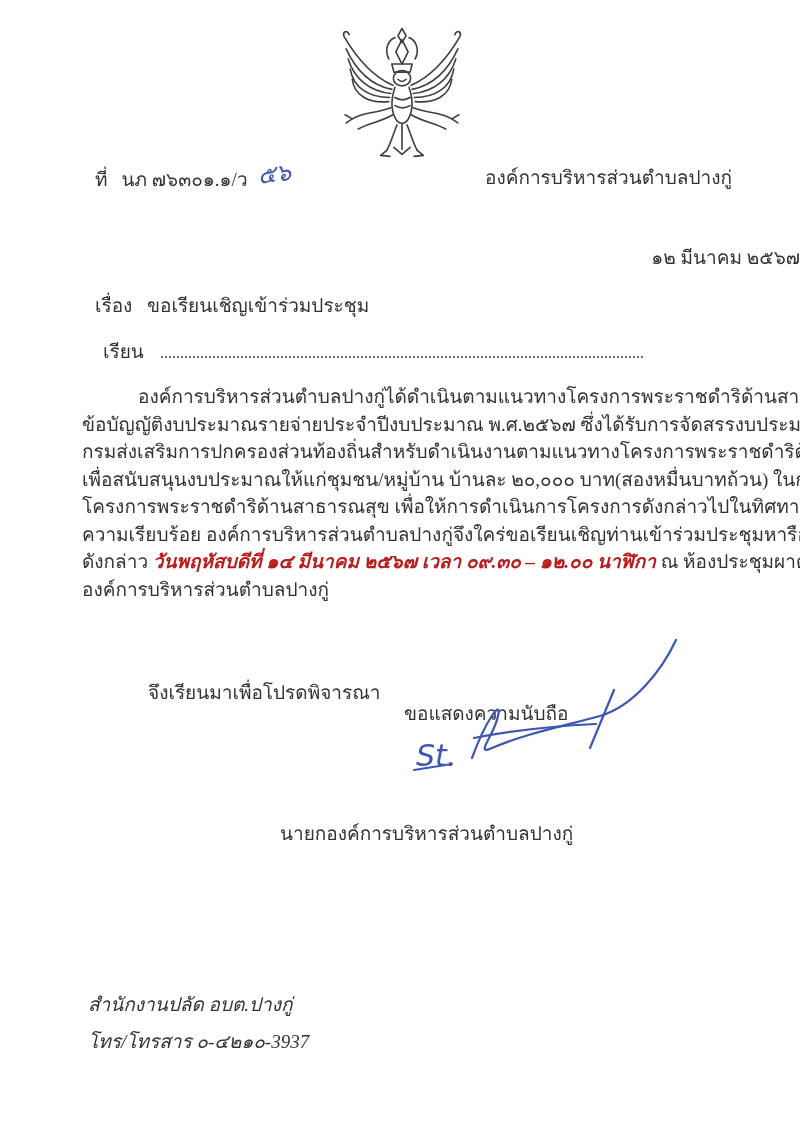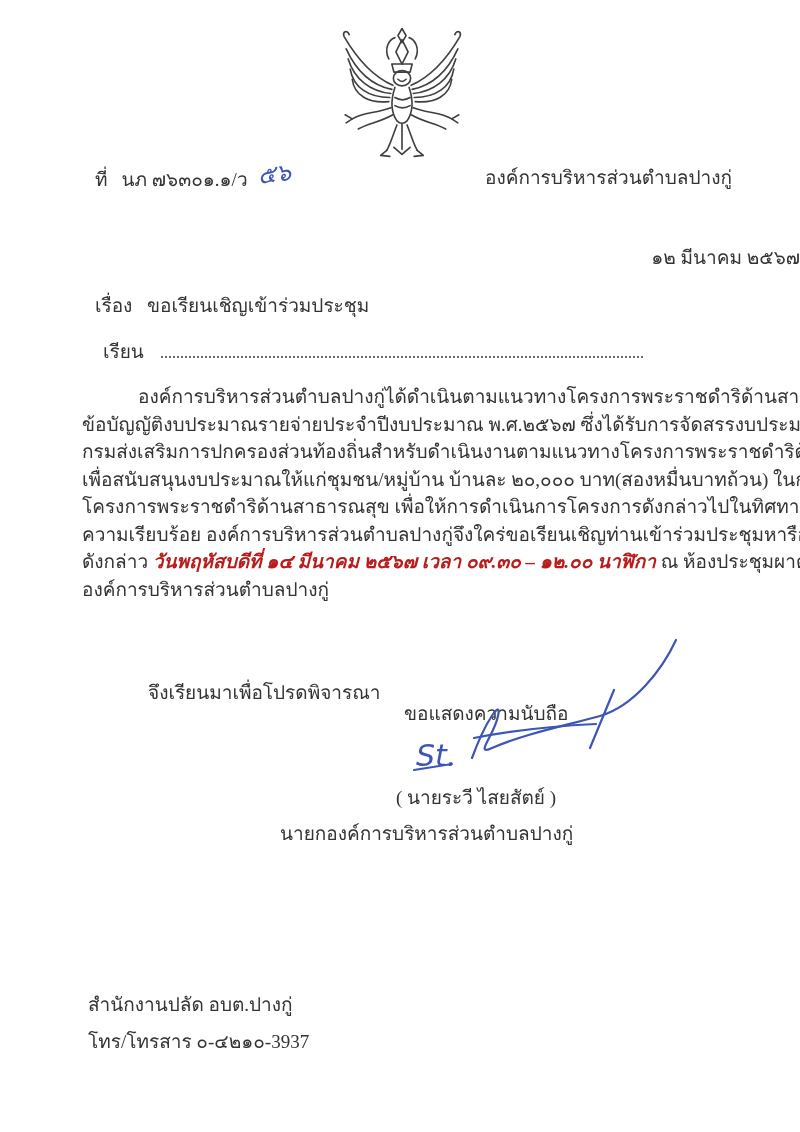--- a/index.html
+++ b/index.html
@@ -58,21 +58,21 @@
 
   .closing-line { left: 148px; top: 638px; white-space: nowrap; margin-top: 39px; }
   .respect-line { left: 404px; top: 698px; white-space: nowrap; }
 
   
   .signature-svg { left: 400px; top: 628px; width: 300px; height: 152px; pointer-events: none; }
   .signer-name { left: 280px; top: 782px; width: 392px; text-align: center; white-space: nowrap; }
   .signer-title { left: 280px; top: 818px; width: 392px; white-space: nowrap; }
 
   
-  .footer-block { left: 88px; top: 986px; line-height: 37px; white-space: nowrap; }
+  .footer-block { left: 88px; top: 986px; line-height: 37px; white-space: nowrap; font-style: italic; }
 </style>
 </head>
 <body>
 
 <div class="page">
 
   <div class="abs emblem">
     <svg viewBox="0 0 130 135" xmlns="http://www.w3.org/2000/svg">
       <g fill="none" stroke="#3f3f3f" stroke-width="1.6" stroke-linecap="round" stroke-linejoin="round">
 
@@ -165,21 +165,20 @@
       <g fill="none" stroke="#3d56b5" stroke-width="2.2" stroke-linecap="round" stroke-linejoin="round">
         <path d="M72,130 C86,92 102,70 98,88 C94,108 74,128 92,120 C124,106 164,98 200,88 C234,78 262,42 276,12"></path>
         <path d="M74,110 C114,102 154,98 196,96"></path>
         <path d="M214,62 L190,120"></path>
       </g>
       <text x="16" y="138" font-size="30" font-style="italic" fill="#3d56b5" font-family="'DejaVu Sans', sans-serif">St.</text>
       <path d="M14,142 L52,136" fill="none" stroke="#3d56b5" stroke-width="2" stroke-linecap="round"></path>
     </svg>
   </div>
 
-  <div class="abs signer-name">( นายระวี ไสยสัตย์ )</div>
   <div class="abs signer-title">นายกองค์การบริหารส่วนตำบลปางกู่</div>
 
   <div class="abs footer-block">
     <div>สำนักงานปลัด อบต.ปางกู่</div>
     <div>โทร/โทรสาร ๐-๔๒๑๐-3937</div>
   </div>
 
 </div>
 
 </body></html>

